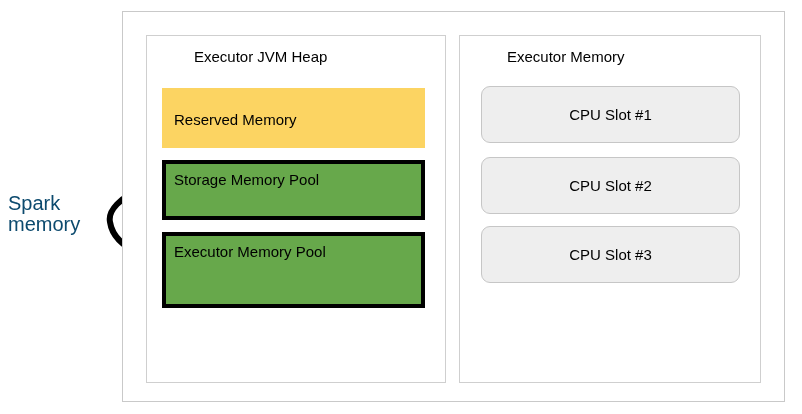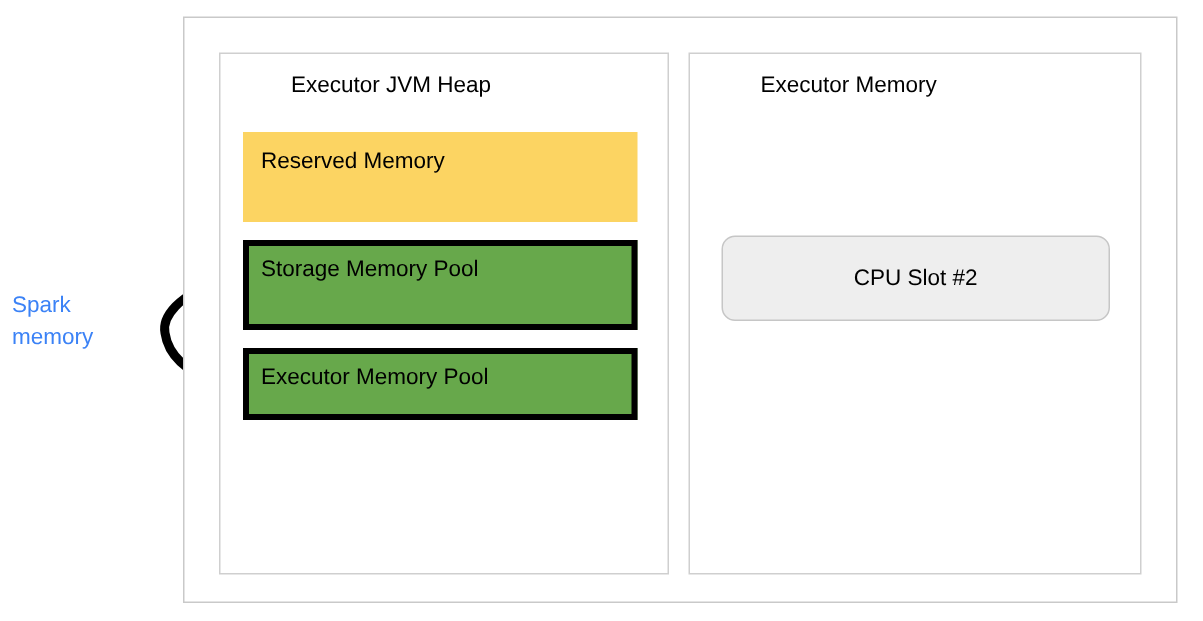--- a/index.html
+++ b/index.html
@@ -62,37 +62,37 @@
   
   .mem-block {
     position: absolute;
     left: 162px;
     width: 263px;
     box-sizing: border-box;
   }
   .mem-label {
     position: absolute;
     left: 12px;
-    top: 10px;
+    top: 22px;
     font-size: 15px;
     line-height: 19px;
     white-space: nowrap;
     color: #000000;
   }
   .mem-block.highlight {
     border: 4px solid #000000;
   }
   .mem-block.highlight .mem-label {
     left: 8px;
     top: 6px;
   }
 
   #block-reserved { top: 88px;  height: 60px; }
   #block-storage  { top: 160px; height: 60px; }
-  #block-executor { top: 232px; height: 48px; }
+  #block-executor { top: 232px; height: 76px; }
   #block-user     { top: 304px; height: 56px; }
 
   
   .cpu-slot {
     position: absolute;
     left: 481px;
     width: 259px;
     height: 57px;
     background: #eeeeee;
     border: 1px solid #c6c6c6;
@@ -112,23 +112,23 @@
   #cpu-slot-1 { top: 157px; }
   #cpu-slot-2 { top: 226px; }
   #cpu-slot-3 { top: 294px; }
 
   
   #spark-memory-label {
     position: absolute;
     left: 8px;
     top: 193px;
     width: 96px;
-    font-size: 15px;
+    font-size: 20px;
     line-height: 21px;
-    color: #3b82f6;
+    color: #0c4a6e;
     white-space: pre-line;
   }
 
   
   #spark-arrow {
     position: absolute;
     left: 96px;
     top: 160px;
     width: 80px;
     height: 120px;
@@ -164,17 +164,23 @@
 
   <div class="mem-block highlight" id="block-executor" style="background: rgb(103, 168, 75);">
     <span class="mem-label">Executor Memory Pool</span>
   </div>
 
 
   <div class="panel" id="executor-process-panel">
     <div class="panel-title">Executor Memory</div>
   </div>
 
+  <div class="cpu-slot" id="cpu-slot-0">
+    <span class="cpu-slot-label">CPU Slot #1</span>
+  </div>
   <div class="cpu-slot" id="cpu-slot-1">
     <span class="cpu-slot-label">CPU Slot #2</span>
+  </div>
+  <div class="cpu-slot" id="cpu-slot-2">
+    <span class="cpu-slot-label">CPU Slot #3</span>
   </div>
 
 </div>
 
 </body></html>

